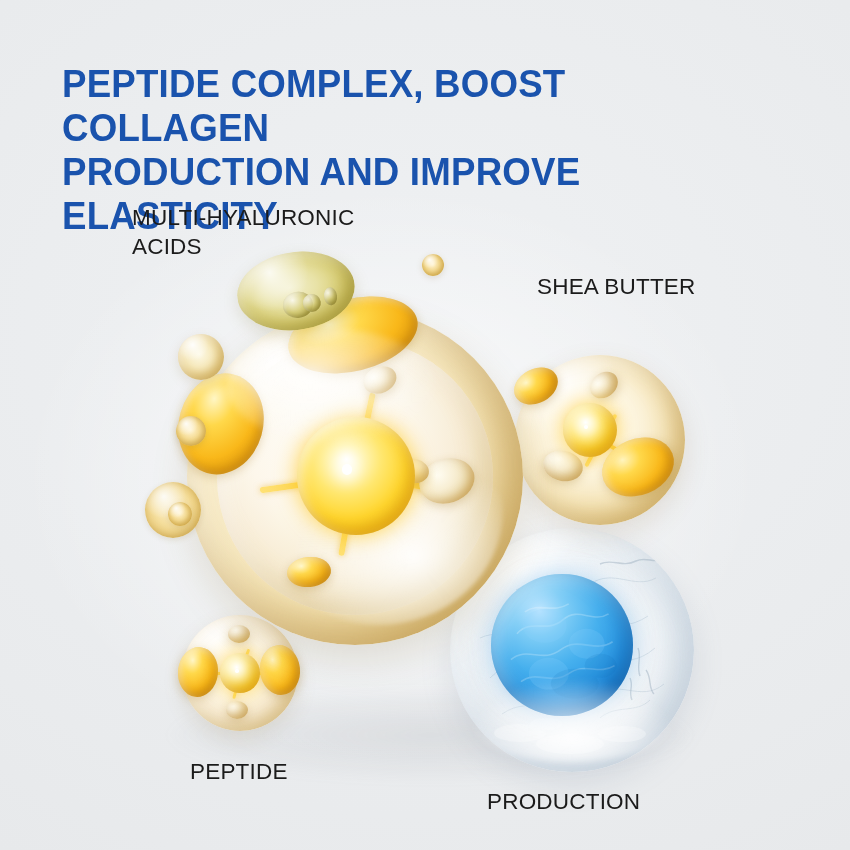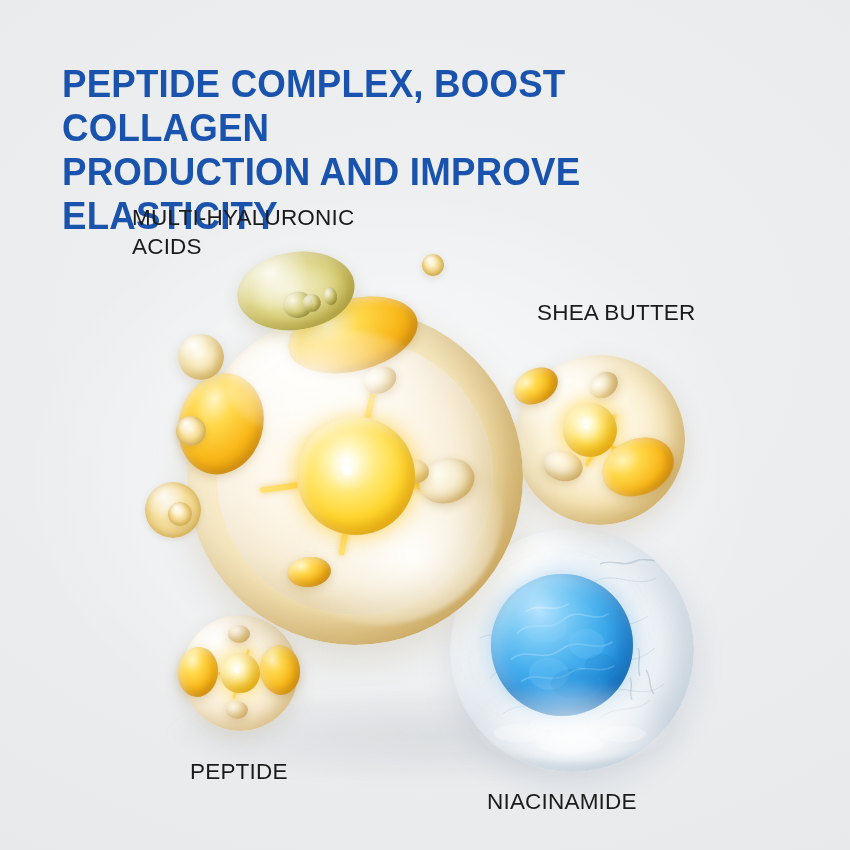--- a/index.html
+++ b/index.html
@@ -48,21 +48,21 @@
   .label {
     position: absolute;
     color: #1b1b1b;
     font-size: 22.5px;
     line-height: 29px;
     font-weight: 400;
     letter-spacing: 0.2px;
     white-space: pre-line;
   }
   .label-mha     { left: 132px; top: 203px; }
-  .label-shea    { left: 537px; top: 298px; }
+  .label-shea    { left: 537px; top: 272px; }
   .label-collagen{ left: 190px; top: 757px; }
   .label-niacin  { left: 487px; top: 787px; }
 
   
   .orb {
     position: absolute;
     border-radius: 50%;
   }
 
   
@@ -447,15 +447,15 @@
   <div class="headline">PEPTIDE COMPLEX, BOOST COLLAGEN
 PRODUCTION AND IMPROVE ELASTICITY</div>
 
   <div class="label label-mha">MULTI-HYALURONIC
 ACIDS</div>
 
   <div class="label label-shea">SHEA BUTTER</div>
 
   <div class="label label-collagen">PEPTIDE</div>
 
-  <div class="label label-niacin">NIACINAMIDE</div>
+  <div class="label label-niacin">PRODUCTION</div>
 
 </div>
 
 </body></html>

